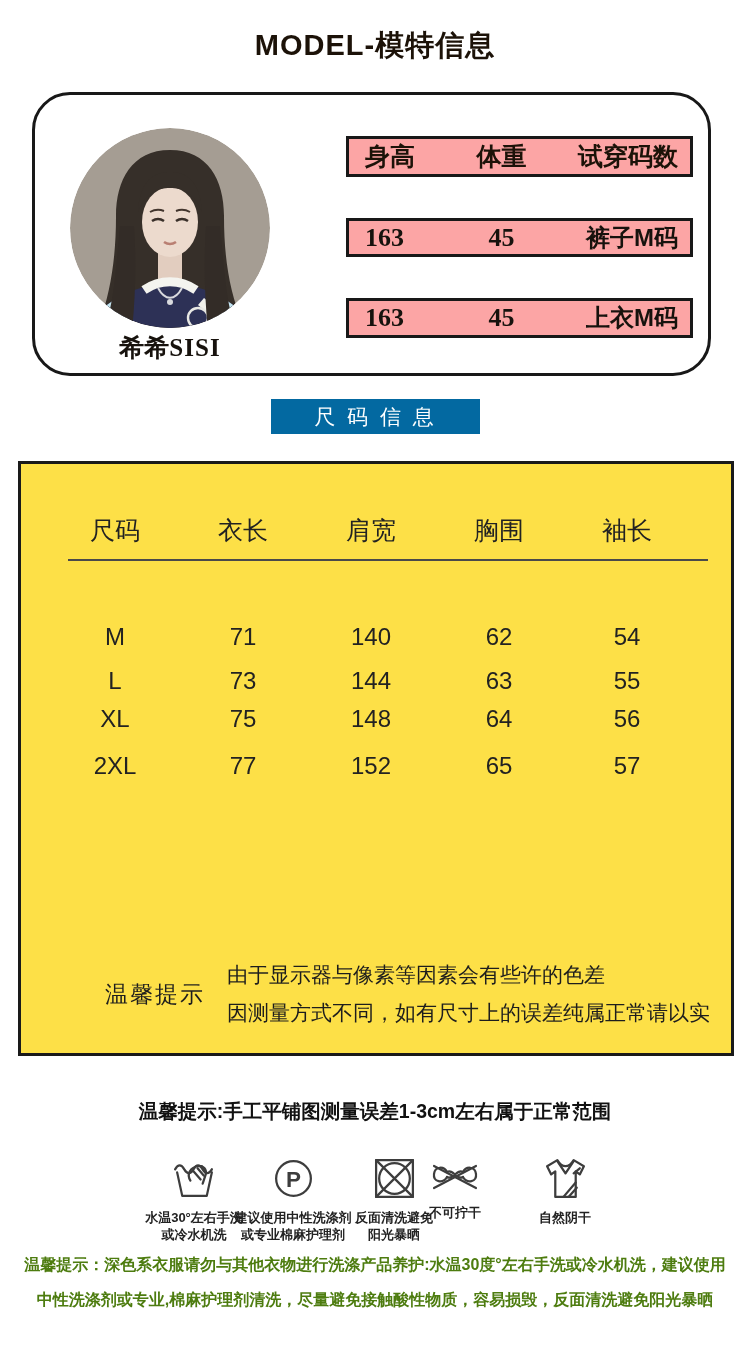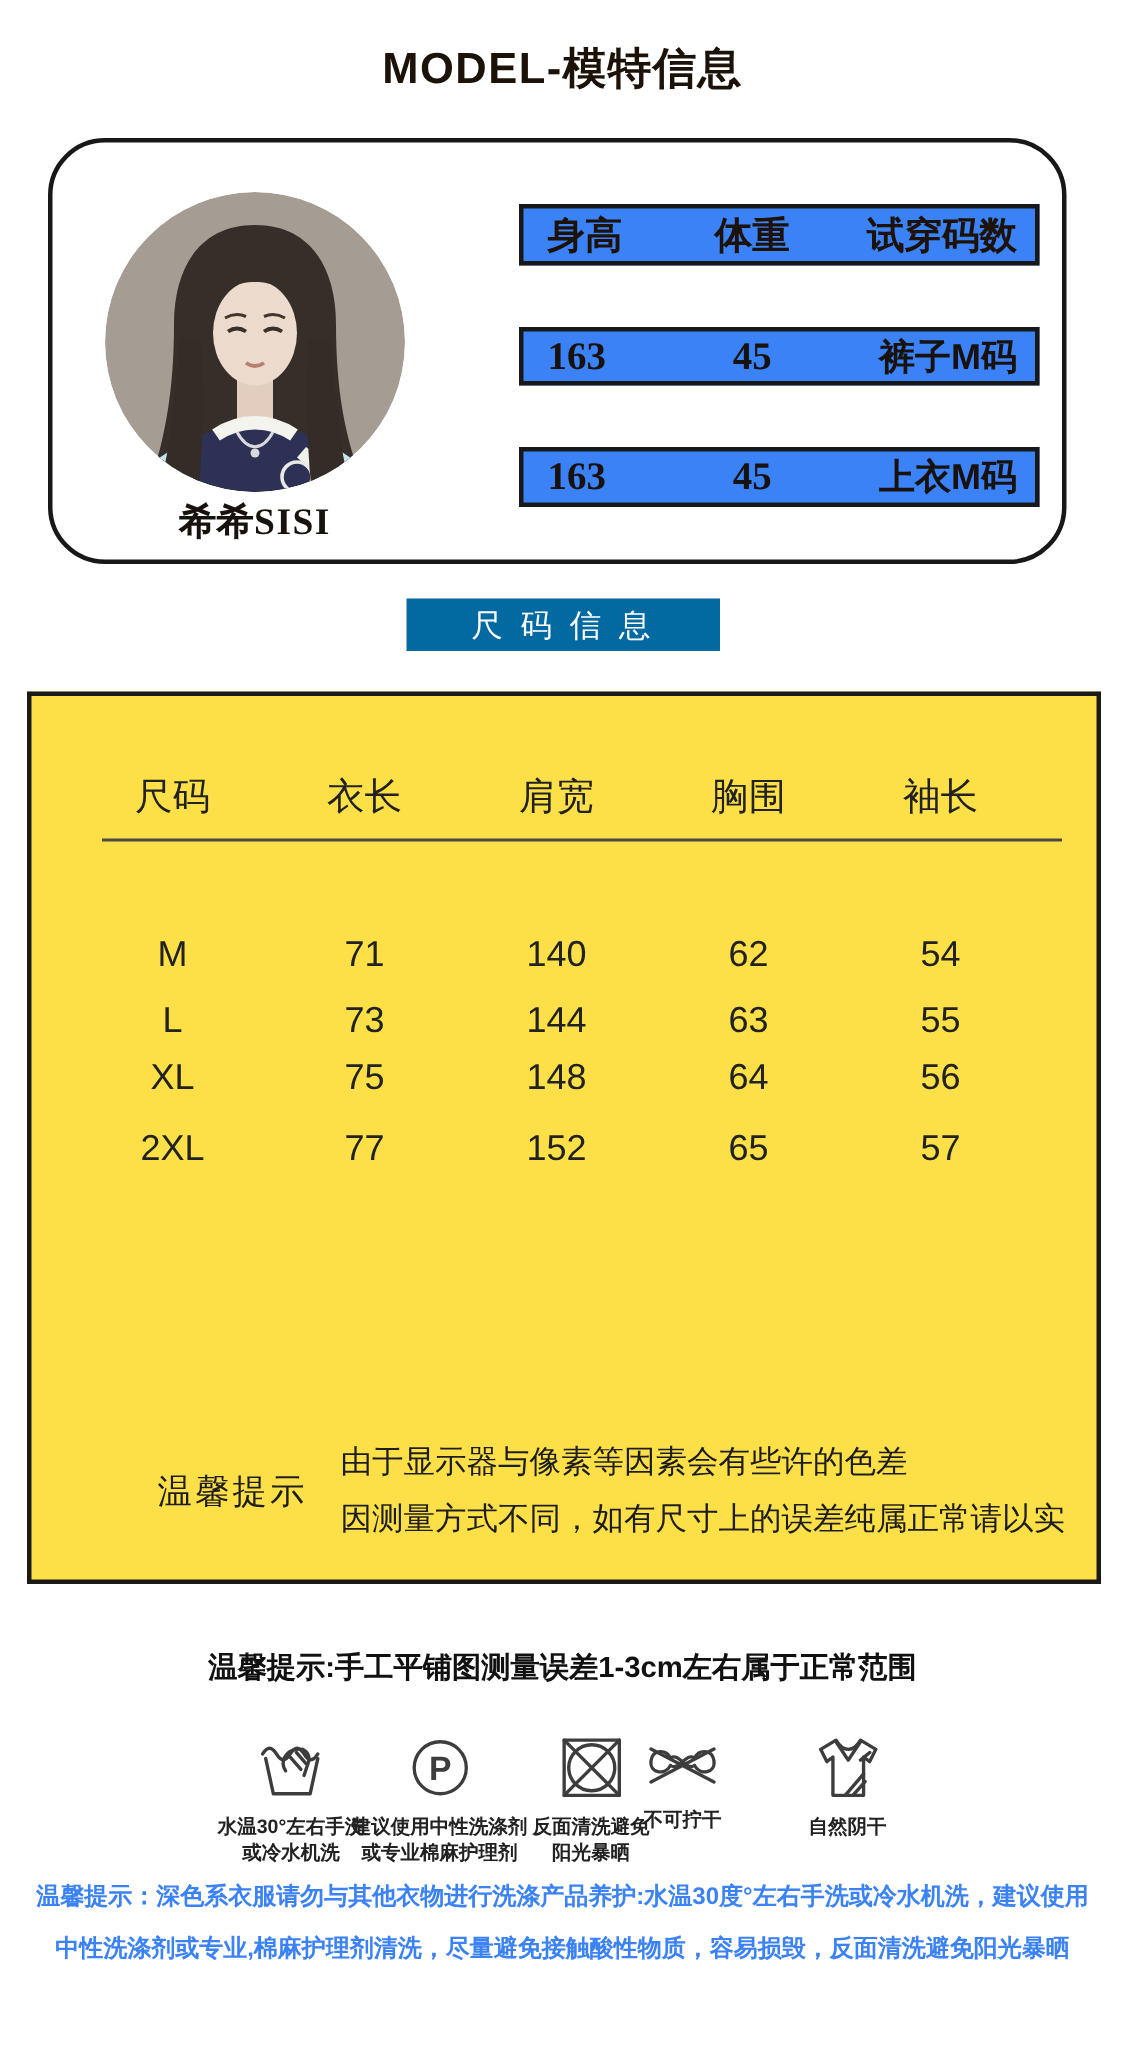--- a/index.html
+++ b/index.html
@@ -27,21 +27,21 @@
   }
   .model-name {
     position:absolute; left:35px; top:236px; width:200px; text-align:center;
     font-size:25px; font-weight:800; color:#17120d; white-space:nowrap;
   }
   .model-name .en { font-family:"Liberation Serif","DejaVu Serif",serif; font-weight:600; letter-spacing:1px; }
 
   .mrow {
     position:absolute; left:311px; width:347px; box-sizing:border-box;
     border:3px solid #181818; display:flex; align-items:center;
-    padding:0 12px 0 16px; background:#3b82f6;
+    padding:0 12px 0 16px; background:#fca5a5;
   }
   .mrow .c1 { width:98px; text-align:left; }
   .mrow .c2 { flex:1; text-align:center; }
   .mrow .c3 { width:138px; text-align:right; white-space:nowrap; }
   .mhead { top:41px; height:41px; font-size:25px; font-weight:800; color:#1c1208; }
   .mdata1 { top:123px; height:39px; }
   .mdata2 { top:203px; height:40px; }
   .mval { font-family:"Liberation Serif","DejaVu Serif",serif; font-size:26px; font-weight:700; color:#17120d; }
   .msize { font-size:24px; font-weight:800; color:#17120d; }
 
@@ -72,21 +72,21 @@
     font-size:19.5px; font-weight:700; white-space:nowrap; color:#111;
   }
   .care-item { position:absolute; top:1155px; width:160px; transform:translateX(-50%); text-align:center; }
   .ci1 { left:194px; } .ci2 { left:293px; } .ci3 { left:394px; } .ci4 { left:455px; } .ci5 { left:565px; }
   .care-item svg { display:block; margin:0 auto; }
   .care-label { margin-top:7px; font-size:13px; font-weight:700; line-height:17px; white-space:nowrap; color:#222; }
 
   .footer {
     position:absolute; top:1247px; left:375px; transform:translateX(-50%);
     width:740px; text-align:center; font-size:16px; font-weight:700;
-    line-height:35px; color:#3b82f6;
+    line-height:35px; color:#4d7c0f;
   }
   .footer div { white-space:nowrap; }
 
   .ic { stroke:#3d3d3d; stroke-width:2.2; fill:none; stroke-linecap:round; stroke-linejoin:round; }
 </style>
 </head>
 <body>
 
 <div class="page">
 

